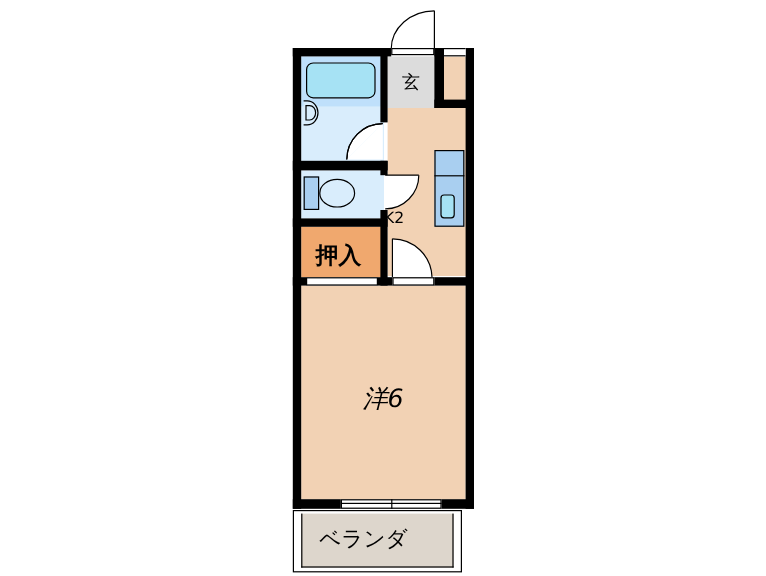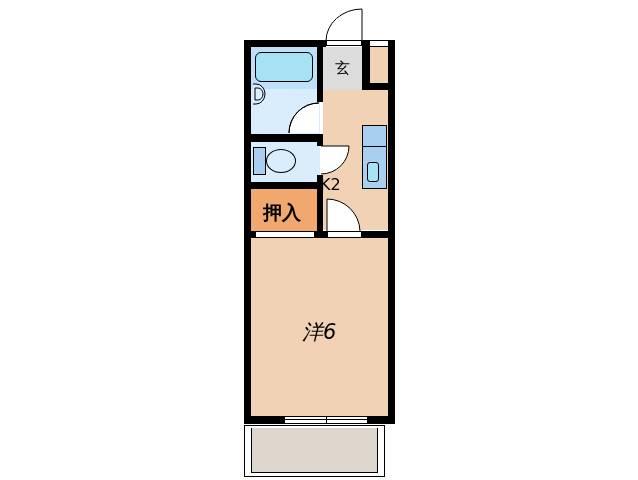--- a/index.html
+++ b/index.html
@@ -40,39 +40,40 @@
 
   <div class="abs" style="left:323px;top:47px;width:41px;height:43px;background:#dcdcdc;"></div>
   <div class="label" style="left:335px;top:59px;font-size:15px;">玄</div>
   <div class="abs" style="left:326px;top:40px;width:36px;height:6px;background:#fff;border:1px solid #000;"></div>
 
   <div class="abs" style="left:323px;top:90px;width:66px;height:140px;background:#f2d2b4;"></div>
   <div class="abs" style="left:370px;top:47px;width:18px;height:37px;background:#f2d2b4;"></div>
   <div class="abs" style="left:362px;top:125px;width:25px;height:64px;background:#a9cff0;border:1px solid #000;"></div>
   <div class="abs" style="left:362px;top:146px;width:25px;height:1px;background:#000;"></div>
   <div class="abs" style="left:367px;top:162px;width:12px;height:20px;background:#a6e2f4;border:1px solid #000;border-radius:3px;"></div>
-  <div class="label" style="left:320px;top:175px;font-size:16px;">K2</div>
+  <div class="label" style="left:320px;top:175px;font-size:13px;">K2</div>
 
   <svg class="abs" style="left:320px;top:145px;width:30px;height:30px;" viewBox="0 0 30 30">
     <path d="M1 1 L29 1 A 28 28 0 0 1 1 29 Z" stroke="none" fill="#fff"></path>
     <path d="M29 1 A 28 28 0 0 1 1 29" stroke="#000" stroke-width="1" fill="none"></path>
     <path d="M1 1 L29 1" stroke="#000" stroke-width="1"></path>
   </svg>
 
   <svg class="abs" style="left:326px;top:198px;width:36px;height:34px;" viewBox="0 0 36 34">
     <path d="M1 1 A 33 33 0 0 1 34 33 L1 33 Z" stroke="none" fill="#fff"></path>
     <path d="M1 1 A 33 33 0 0 1 34 33" stroke="#000" stroke-width="1" fill="none"></path>
     <path d="M1 1 L1 33" stroke="#000" stroke-width="1"></path>
   </svg>
 
   <div class="abs" style="left:251px;top:238px;width:137px;height:178px;background:#f2d2b4;"></div>
   <div class="label" style="left:302px;top:318px;font-size:21px;font-style:italic;">洋6</div>
 
   <div class="abs" style="left:244px;top:425px;width:141px;height:52px;background:#fff;border:1px solid #000;"></div>
   <div class="abs" style="left:251px;top:428px;width:127px;height:45px;background:#ddd6cc;border:1px solid #000;border-top:none;"></div>
+  <div class="label" style="left:266px;top:437px;font-size:18px;">ベランダ</div>
 
   <div class="wall" style="left:244px;top:40px;width:7px;height:384px;"></div>
   <div class="wall" style="left:388px;top:40px;width:7px;height:384px;"></div>
   <div class="wall" style="left:244px;top:40px;width:82px;height:7px;"></div>
   <div class="wall" style="left:362px;top:40px;width:8px;height:7px;"></div>
   <div class="wall" style="left:317px;top:40px;width:6px;height:62px;"></div>
   <div class="wall" style="left:244px;top:134px;width:79px;height:8px;"></div>
   <div class="wall" style="left:317px;top:134px;width:6px;height:12px;"></div>
   <div class="wall" style="left:244px;top:182px;width:79px;height:7px;"></div>
   <div class="wall" style="left:317px;top:175px;width:6px;height:63px;"></div>

